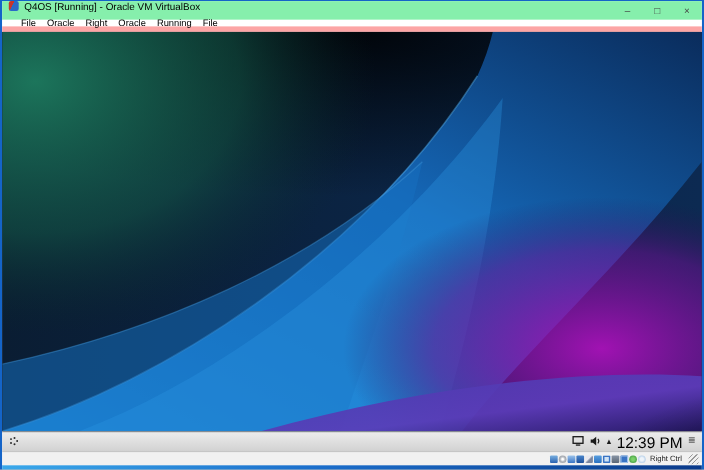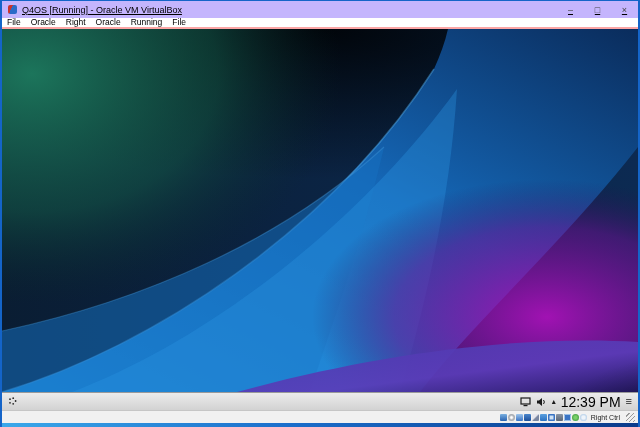--- a/index.html
+++ b/index.html
@@ -4,32 +4,32 @@
 <style>
   * { margin:0; padding:0; box-sizing:border-box; }
   html,body { width:640px; height:427px; overflow:hidden; background:#888;
               font-family:"Liberation Sans", sans-serif; }
 
   .vm-window { width:640px; height:427px; position:relative;
                border-left:2px solid #1464c8; border-right:2px solid #1464c8;
                border-top:1px solid #1464c8; background:#fff; display:flex; flex-direction:column; }
 
   
-  .titlebar { height:17px; background:#c4b5fd; display:flex; align-items:center;
-              padding-left:6px; flex:0 0 auto;text-decoration:underline; }
+  .titlebar { height:17px; background:#86efac; display:flex; 
+              padding-left:6px; flex:0 0 auto; }
   .vbox-logo { width:9px; height:9px; border-radius:2px; margin-right:5px;
                background:linear-gradient(115deg,#c8342c 38%,#2a6ac8 38%); flex:0 0 auto; }
   .title-text { font-size:9px; color:#000; white-space:nowrap; flex:1 1 auto; }
   .win-controls { display:flex; height:100%; flex:0 0 auto; }
   .win-btn { width:27px; height:100%; display:flex; align-items:center; justify-content:center;
              font-size:9px; color:#444; cursor:default; }
 
   
   .menubar { height:11px; background:#ffffff; display:flex; align-items:center;
-             padding-left:0; border-bottom:2px solid #fca5a5; flex:0 0 auto;text-align:right; }
+             padding-left:12px; border-bottom:5px solid #fca5a5; flex:0 0 auto;text-align:right; }
   .menu-item { font-size:8.5px; color:#000; padding:0 5px; line-height:11px; }
 
   
   .guest-screen { position:relative; height:363px; flex:0 0 auto; overflow:hidden; background:#06182e; }
   .guest-screen svg { position:absolute; inset:0; display:block; }
 
   
   .guest-taskbar { height:18px; flex:0 0 auto; display:flex; align-items:center;
                    background:linear-gradient(180deg,#ececec,#d2d2d2);
                    border-top:1px solid #9a9a9a; padding:0 6px; }

